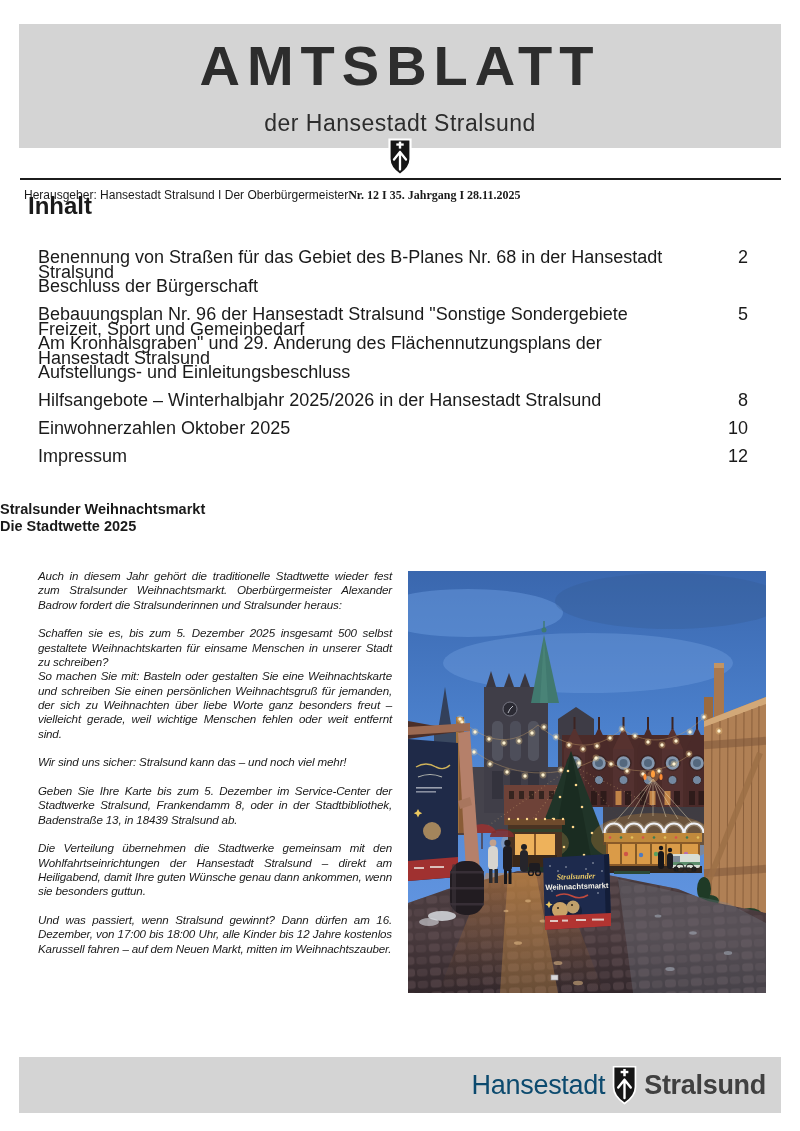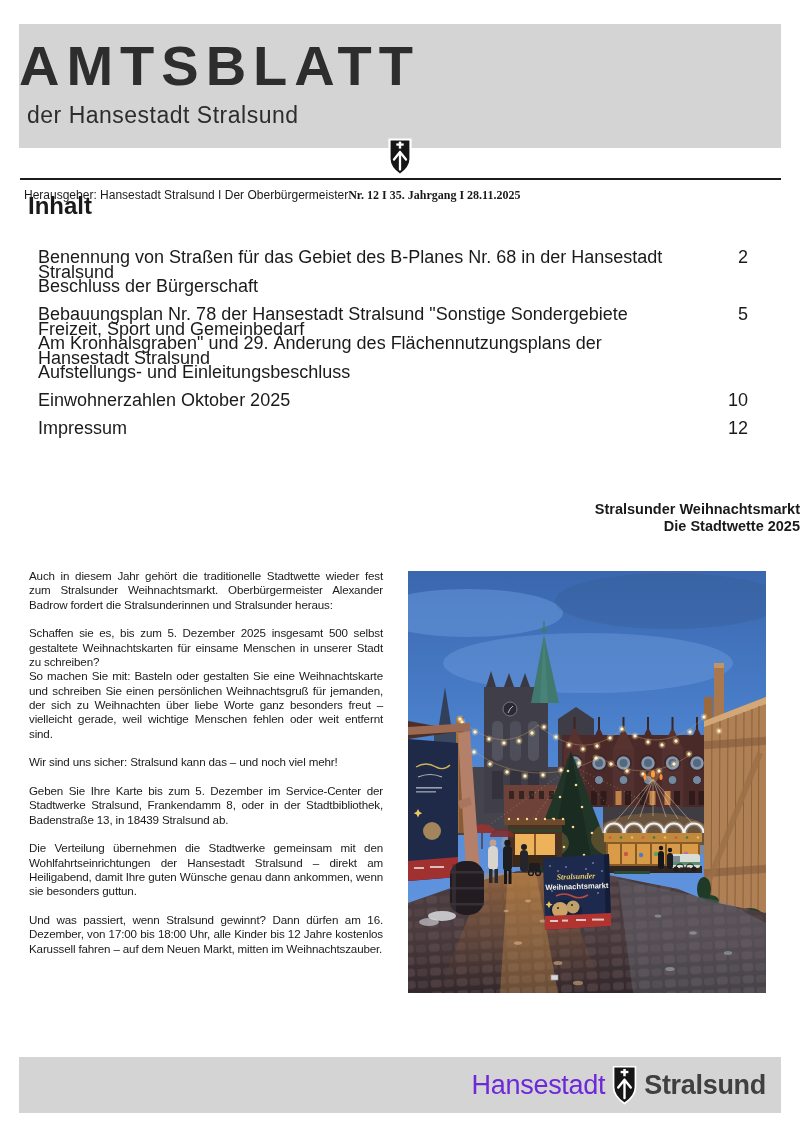--- a/index.html
+++ b/index.html
@@ -1,45 +1,45 @@
 <!DOCTYPE html>
 <html lang="de"><head>
 <meta charset="utf-8">
 <style>
   html,body{margin:0;padding:0;background:#ffffff;}
   .page{
     position:relative;width:800px;height:1131px;background:#fff;overflow:hidden;
     font-family:"Liberation Sans","DejaVu Sans",sans-serif;color:#1a1a1a;
   }
   
-  .header-box{position:absolute;left:19px;top:24px;width:762px;height:124px;background:#d4d4d4;}
+  .header-box{position:absolute;left:19px;top:24px;width:762px;height:124px;background:#d4d4d4;text-align:center;}
   .masthead{margin:0;padding-top:13px;font-size:56px;line-height:58px;font-weight:700;letter-spacing:7px;color:#2d2d2d;}
-  .masthead-sub{margin:8px;font-size:23px;line-height:25px;font-weight:400;letter-spacing:.5px;color:#2d2d2d;}
+  .masthead-sub{margin:16px;font-size:23px;line-height:25px;font-weight:400;letter-spacing:.5px;color:#2d2d2d;}
   .crest-header{position:absolute;left:388px;top:137px;width:24px;height:40px;}
   .pub-row{position:absolute;left:24px;top:156px;width:752px;display:flex;justify-content:flex-start;font-size:12px;line-height:14px;margin-top:32px;}
   .pub-left{font-weight:400;}
   .pub-right{font-weight:700;font-family:Liberation Serif, serif;}
   .top-rule{position:absolute;left:20px;top:178px;width:761px;border-top:2px solid #1c1c1c;height:0;}
   
   .inhalt{position:absolute;left:28px;top:192px;margin:0;font-size:24px;font-weight:700;}
   .toc{position:absolute;left:38px;top:250px;width:710px;font-size:18px;line-height:14.5px;}
   .toc-entry{display:flex;margin-bottom:13.5px;}
   .toc-lines{width:655px;}
   .toc-page{margin-left:auto;width:40px;text-align:right;}
   
-  .article-title{position:absolute;left:0;top:501px;width:800px;text-align:right;font-size:14.5px;line-height:16.5px;font-weight:700;margin:0;}
-  .column{position:absolute;left:29px;top:569px;width:354px;font-size:11.6px;line-height:14.35px;text-align:justify;letter-spacing:-.15px;}
+  .article-title{position:absolute;left:0;top:501px;width:800px;text-align:left;font-size:14.5px;line-height:16.5px;font-weight:700;margin:0;}
+  .column{position:absolute;left:38px;top:569px;width:354px;font-size:11.6px;line-height:14.35px;text-align:justify;letter-spacing:-.15px;font-style:italic;}
   .column p{margin:0 0 14.3px 0;}
   .column p.no-gap{margin-bottom:0;}
   
   .photo{position:absolute;left:408px;top:571px;width:358px;height:422px;}
   
   .footer-bar{position:absolute;left:19px;top:1057px;width:762px;height:56px;background:#d4d4d4;}
   .footer-logo{position:absolute;right:15px;top:0;height:56px;display:flex;align-items:center;gap:7px;}
-  .footer-logo .lt{font-size:27px;font-weight:400;color:#6d28d9;letter-spacing:-.3px;}
+  .footer-logo .lt{font-size:27px;font-weight:400;color:#0c4a6e;letter-spacing:-.3px;}
   .footer-logo .rt{font-size:27px;font-weight:700;color:#404040;letter-spacing:-.3px;}
   .crest-footer{width:25px;height:40px;}
 </style>
 </head>
 <body>
 
 <div class="page">
 
   <div class="header-box">
     <h1 class="masthead">AMTSBLATT</h1>
@@ -64,25 +64,31 @@
   <div class="toc">
     <div class="toc-entry">
       <div class="toc-lines">
         <div>Benennung von Straßen für das Gebiet des B-Planes Nr. 68 in der Hansestadt Stralsund</div>
         <div>Beschluss der Bürgerschaft</div>
       </div>
       <div class="toc-page">2</div>
     </div>
     <div class="toc-entry">
       <div class="toc-lines">
-        <div>Bebauungsplan Nr. 78 der Hansestadt Stralsund "Sonstige Sondergebiete Freizeit, Sport und Gemeinbedarf</div>
+        <div>Bebauungsplan Nr. 96 der Hansestadt Stralsund "Sonstige Sondergebiete Freizeit, Sport und Gemeinbedarf</div>
         <div>Am Kronhalsgraben" und 29. Änderung des Flächennutzungsplans der Hansestadt Stralsund</div>
         <div>Aufstellungs- und Einleitungsbeschluss</div>
       </div>
       <div class="toc-page">5</div>
+    </div>
+    <div class="toc-entry">
+      <div class="toc-lines">
+        <div>Hilfsangebote – Winterhalbjahr 2025/2026 in der Hansestadt Stralsund</div>
+      </div>
+      <div class="toc-page">8</div>
     </div>
     <div class="toc-entry">
       <div class="toc-lines">
         <div>Einwohnerzahlen Oktober 2025</div>
       </div>
       <div class="toc-page">10</div>
     </div>
     <div class="toc-entry">
       <div class="toc-lines">
         <div>Impressum</div>

